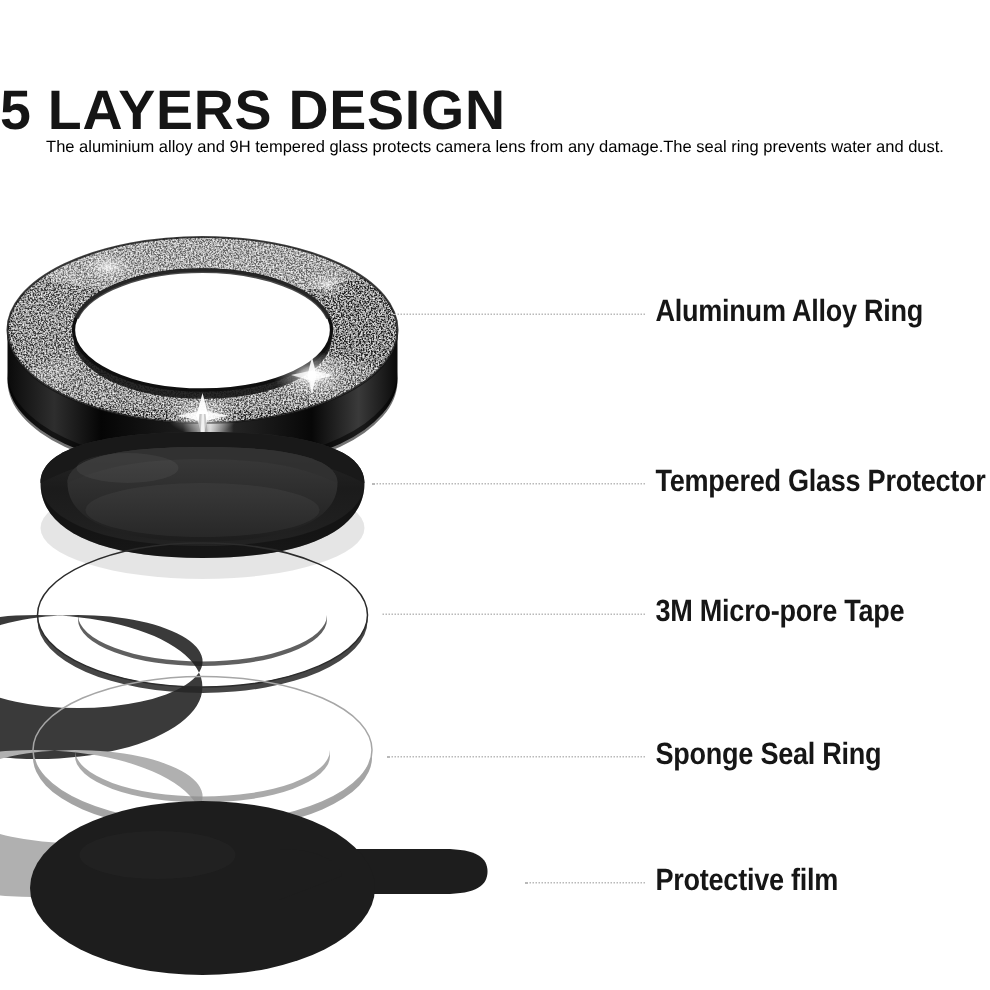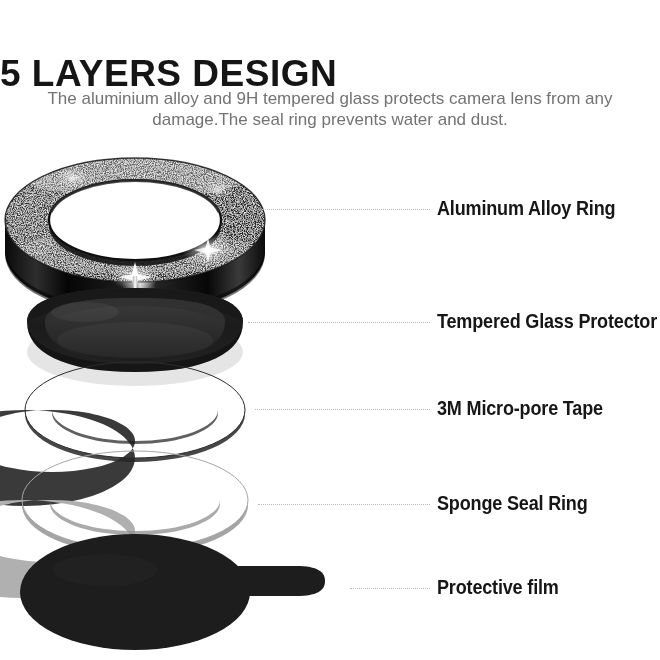--- a/index.html
+++ b/index.html
@@ -32,23 +32,23 @@
     margin-top: 14px;
   }
   #subtitle {
     position: absolute;
     left: 12px;
     top: 88px;
     width: 636px;
     text-align: center;
     font-family: "Liberation Sans", sans-serif;
     font-weight: normal;
-    font-size: 17px;
+    font-size: 11px;
     line-height: 21px;
-    color: #737373;
+    color: #000000;
   }
 
   
   .leader {
     position: absolute;
     height: 0;
     border-top: 1px dotted #b9b9b9;
   }
   .layer-label {
     position: absolute;

